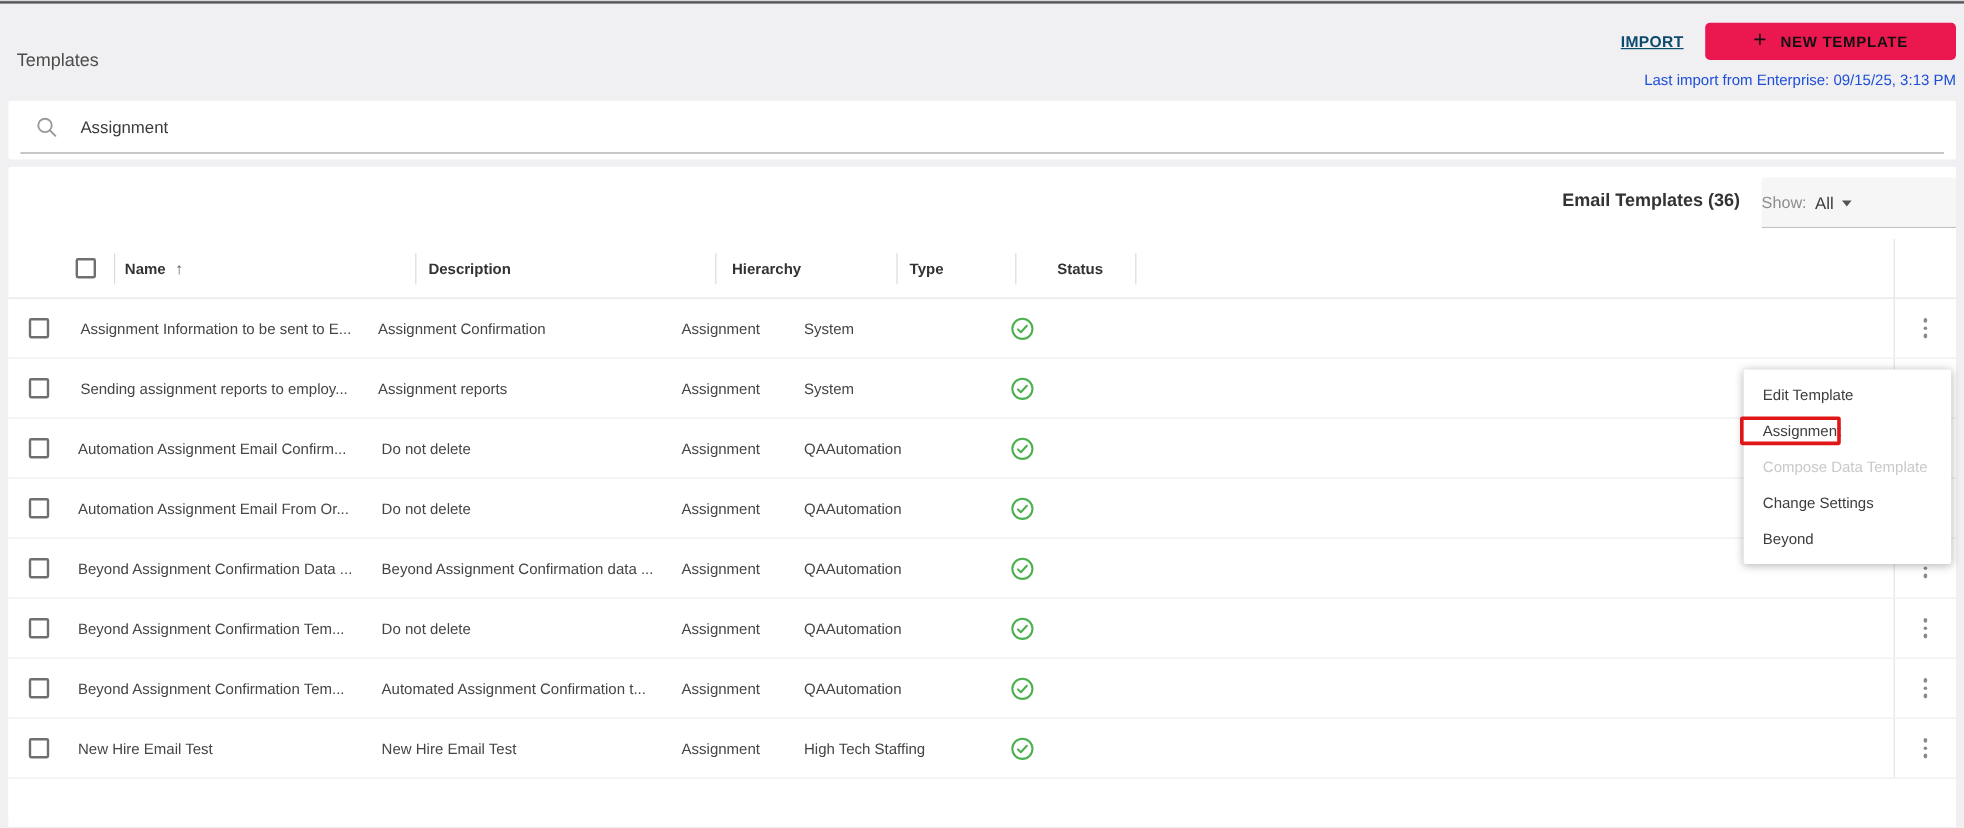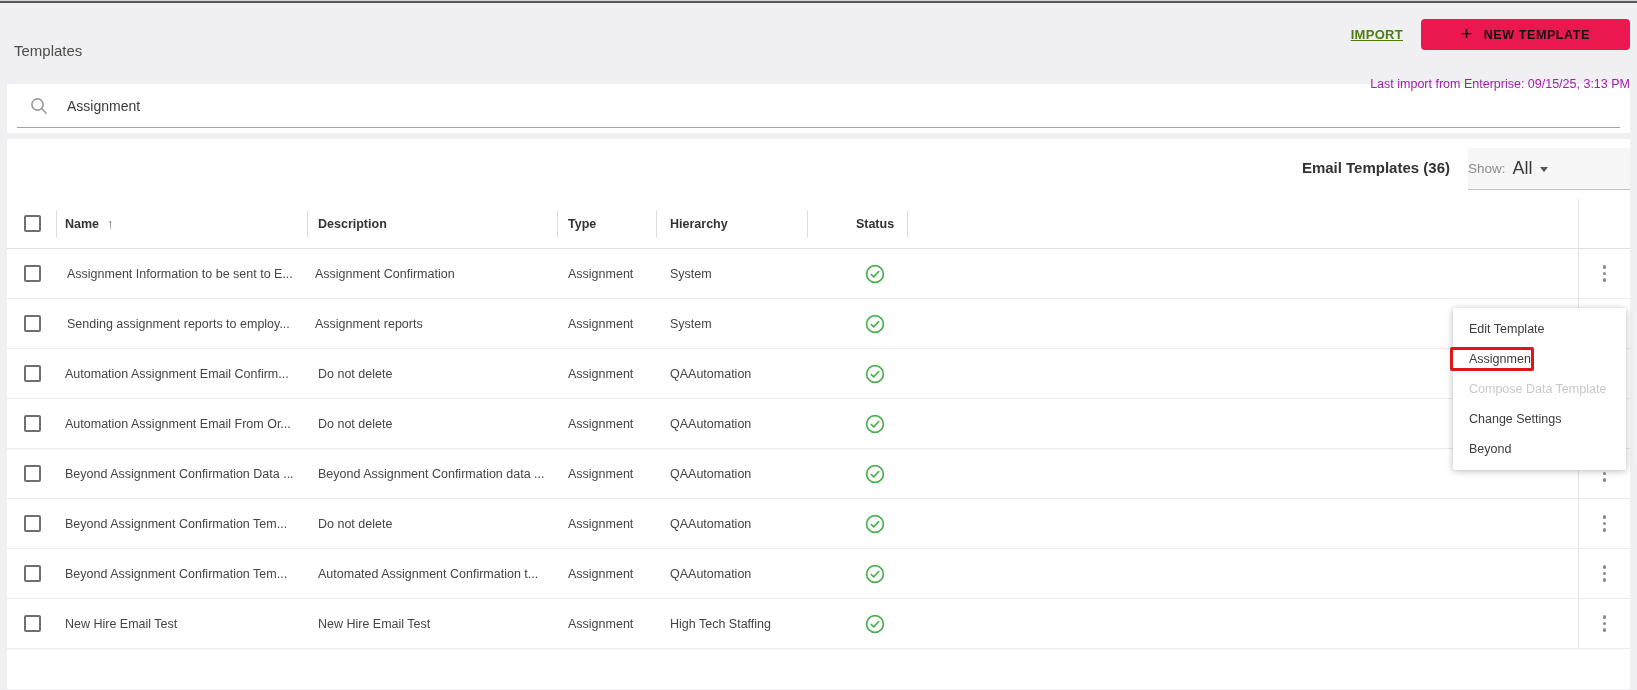--- a/index.html
+++ b/index.html
@@ -8,29 +8,29 @@
     font-family:"Liberation Sans","DejaVu Sans",sans-serif;
     background:#f0eff1; color:#424242;
     position:relative;
   }
   .top-strip { height:3px; background:#57575b; border-top:1px solid #d8d8d8; }
 
   
   .page-header { position:relative; height:81px; }
   .page-title { position:absolute; left:14px; top:39px; font-size:15px; font-weight:400; color:#4c4c4c; }
   .header-actions { position:absolute; right:7px; top:16px; display:flex; align-items:center; gap:18px; }
-  .import-link { font-size:13px; font-weight:700; color:#4d7c0f; text-decoration:underline; letter-spacing:.3px; cursor:pointer; }
+  .import-link { font-size:13px; font-weight:700; color:#0c4a6e; text-decoration:underline; letter-spacing:.3px; cursor:pointer; }
   .btn-new {
     width:209px; height:31px; border:none; border-radius:4px;
     background:var(--accent,#EB174F); color:#111;
     font-family:inherit; font-size:12.5px; font-weight:600; letter-spacing:.6px;
     display:flex; align-items:center; justify-content:center; gap:11px; cursor:pointer;
   }
   .btn-new .plus { font-size:19px; font-weight:400; line-height:1; margin-top:-2px; }
-  .last-import { position:absolute; right:7px; top:74px; font-size:12.5px; color:#a21caf; }
+  .last-import { position:absolute; right:7px; top:57px; font-size:12.5px; color:#1d4ed8; }
 
   
   .search-card { margin:0 7px; height:49px; background:#fff; border-radius:2px; }
   .search-inner { margin:0 10px; height:44px; display:flex; align-items:center; padding-left:13px; border-bottom:1px solid #a3a3a3; }
   .search-icon { flex:0 0 auto; }
   .search-input {
     border:none; outline:none; background:transparent; margin-left:19px;
     font-family:inherit; font-size:14px; color:#3a3a3a; width:1400px;
   }
 
@@ -38,34 +38,34 @@
   .main-card { margin:6px 7px 0; background:#fff; border-radius:2px; height:545px; position:relative; }
   .card-toolbar { position:relative; height:60px; }
   .list-title { position:absolute; right:180px; top:20px; font-size:15px; font-weight:700; color:#333; }
   .show-filter {
     position:absolute; right:0; top:9px; width:162px; height:42px;
     background:#f6f6f6; border-bottom:1px solid #c2c2c2; border-radius:2px 2px 0 0;
     display:flex; align-items:center; justify-content:flex-start; gap:7px;
     font-size:13.5px; cursor:pointer;
   }
   .show-label { color:#8d8d8d; }
-  .show-value { color:#3c3c3c; font-size:18px; }
+  .show-value { color:#3c3c3c; font-size:14px; }
   .caret { width:0; height:0; border-left:4.5px solid transparent; border-right:4.5px solid transparent; border-top:5px solid #555; margin-top:2px; }
 
   
-  .thead { display:flex; height:50px; border-bottom:1px solid #e0e0e0; font-size:12.5px; font-weight:700; color:#333; }
+  .thead { display:flex; height:50px; border-bottom:1px solid #e0e0e0; font-size:12.5px; font-weight:700; color:#333;padding-left:39px; }
   .row { display:flex; height:50px; border-bottom:1px solid #ebebeb; font-size:12.5px; color:#454545; background:#fff; }
   .row.partial { height:40px; border-bottom:none; }
   .cell { display:flex; align-items:center; position:relative; }
   .col-check   { width:50px; justify-content:center; }
   .col-name    { width:251px; padding-left:8px; }
   .col-desc    { width:250px; padding-left:10px; }
   .col-type    { width:99px;  padding-left:10px; }
   .col-hier    { width:151px; padding-left:13px; }
-  .col-status  { width:100px; padding-left:34px;justify-content:center; }
+  .col-status  { width:100px; padding-left:34px; }
   .col-spacer  { flex:1; }
   .col-actions { width:52px; justify-content:center; }
   .thead .cell.divided::after {
     content:""; position:absolute; right:0; top:12px; height:26px; width:1px; background:#dcdcdc;
   }
   .thead .col-actions, .row .col-actions { border-left:1px solid #e4e4e4; }
   .checkbox {
     appearance:none; -webkit-appearance:none; width:17px; height:17px;
     border:2px solid #6f6f6f; border-radius:2px; background:#fff; cursor:pointer;
   }
@@ -131,25 +131,25 @@
     <div class="cell col-check divided">
         <input type="checkbox" class="checkbox" style="">
       </div>
     <div class="cell col-name divided">
       <span>Name</span>
       <span class="sort-arrow">↑</span>
     </div>
     <div class="cell col-desc divided">
         <span>Description</span>
       </div>
+    <div class="cell col-hier divided">
+        <span>Hierarchy</span>
+      </div>
     <div class="cell col-type divided">
         <span>Type</span>
-      </div>
-    <div class="cell col-hier divided">
-        <span>Hierarchy</span>
       </div>
     <div class="cell col-status divided">
         <span>Status</span>
       </div>
     <div class="cell col-spacer"></div>
     <div class="cell col-actions"></div>
   </div>
 
   <div id="table-body">
   <div class="row">

